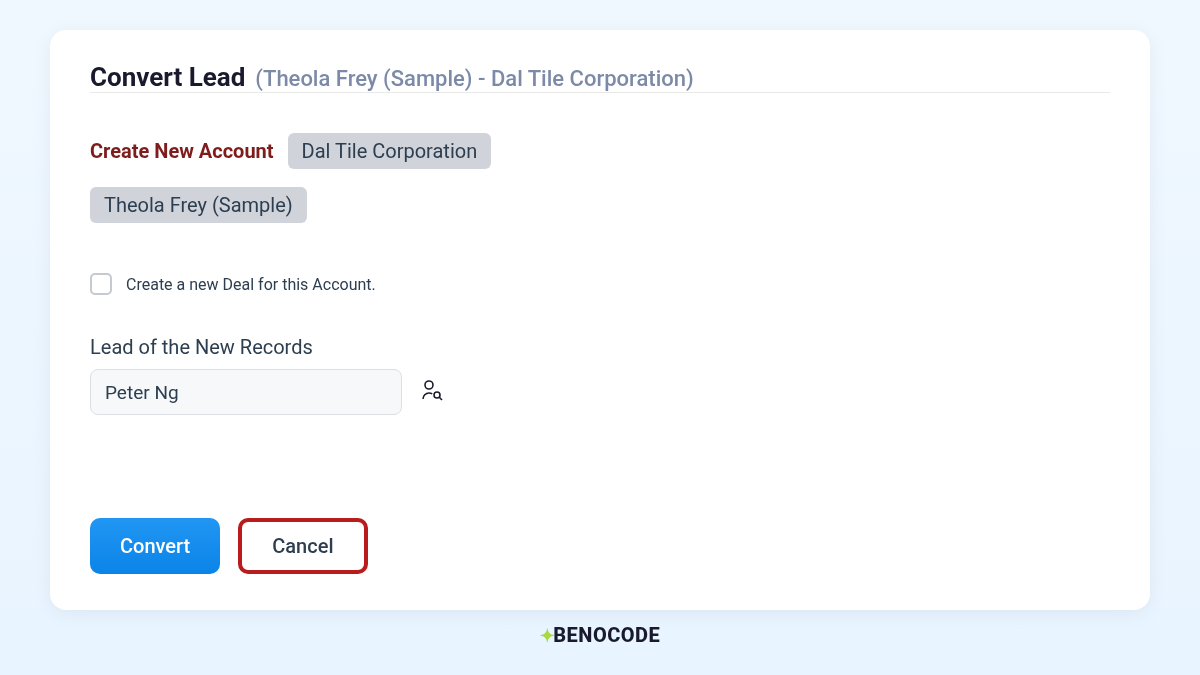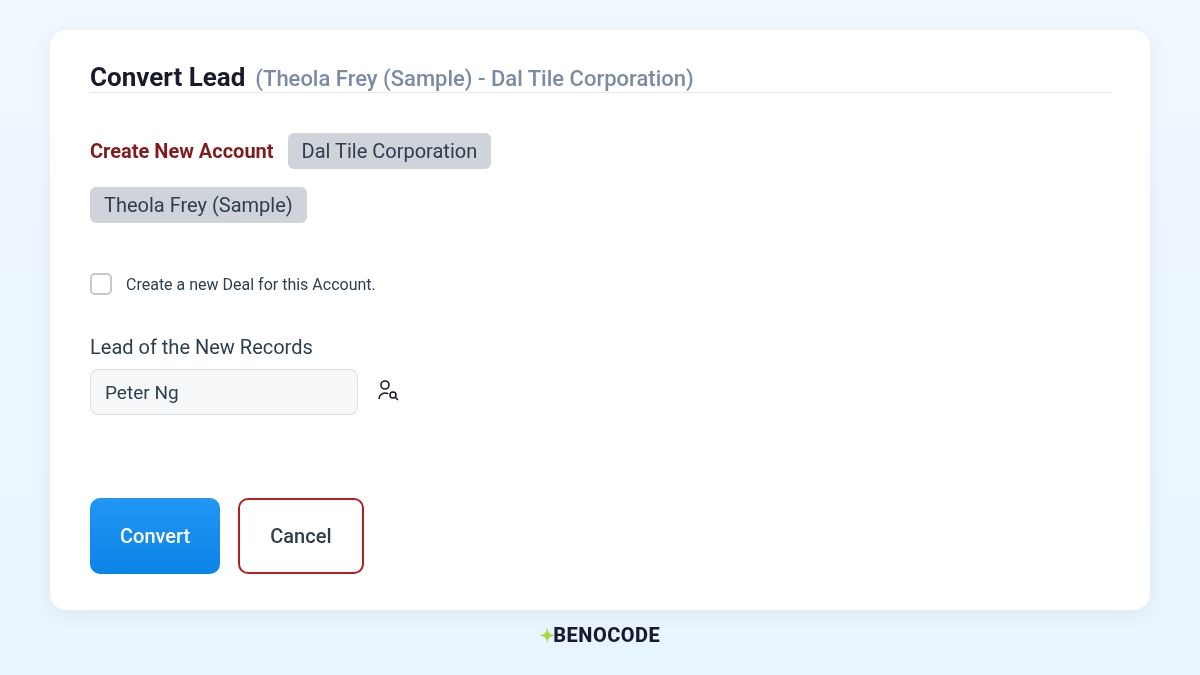--- a/index.html
+++ b/index.html
@@ -83,21 +83,21 @@
       font-size: 20px;
       color: #2c3e50;
       margin-bottom: 10px;
     }
     .owner-input-row {
       display: flex;
       align-items: center;
       gap: 18px;
     }
     .owner-input {
-      width: 268px;
+      width: 312px;
       height: 46px;
       border: 1px solid #dcdfe4;
       border-radius: 8px;
       background: #f7f8f9;
       padding: 0 14px;
       font-size: 19px;
       color: #2c3e50;
       font-family: inherit;
     }
     .user-search-icon {
@@ -106,36 +106,36 @@
       color: #1a1a2e;
     }
     .button-row {
       position: absolute;
       bottom: 36px;
       left: 40px;
       display: flex;
       gap: 18px;
     }
     .btn {
-      padding: 24px 30px;
+      padding: 12px 30px;
       border-radius: 10px;
       font-size: 20px;
       font-weight: 500;
       cursor: pointer;
       border: none;
       font-family: inherit;
     }
     .btn-primary {
       background: linear-gradient(180deg, #2196f3 0%, #0b84e8 100%);
       color: #ffffff;
     }
     .btn-secondary {
       background: #ffffff;
       color: #2c3e50;
-      border: 2px solid #b91c1c;
+      border: 4px solid #b91c1c;
     }
     .footer-logo {
       position: absolute;
       bottom: 28px;
       left: 50%;
       transform: translateX(-50%);
       font-size: 20px;
       font-weight: 800;
       color: #1a1a2e;
       letter-spacing: 0.5px;

